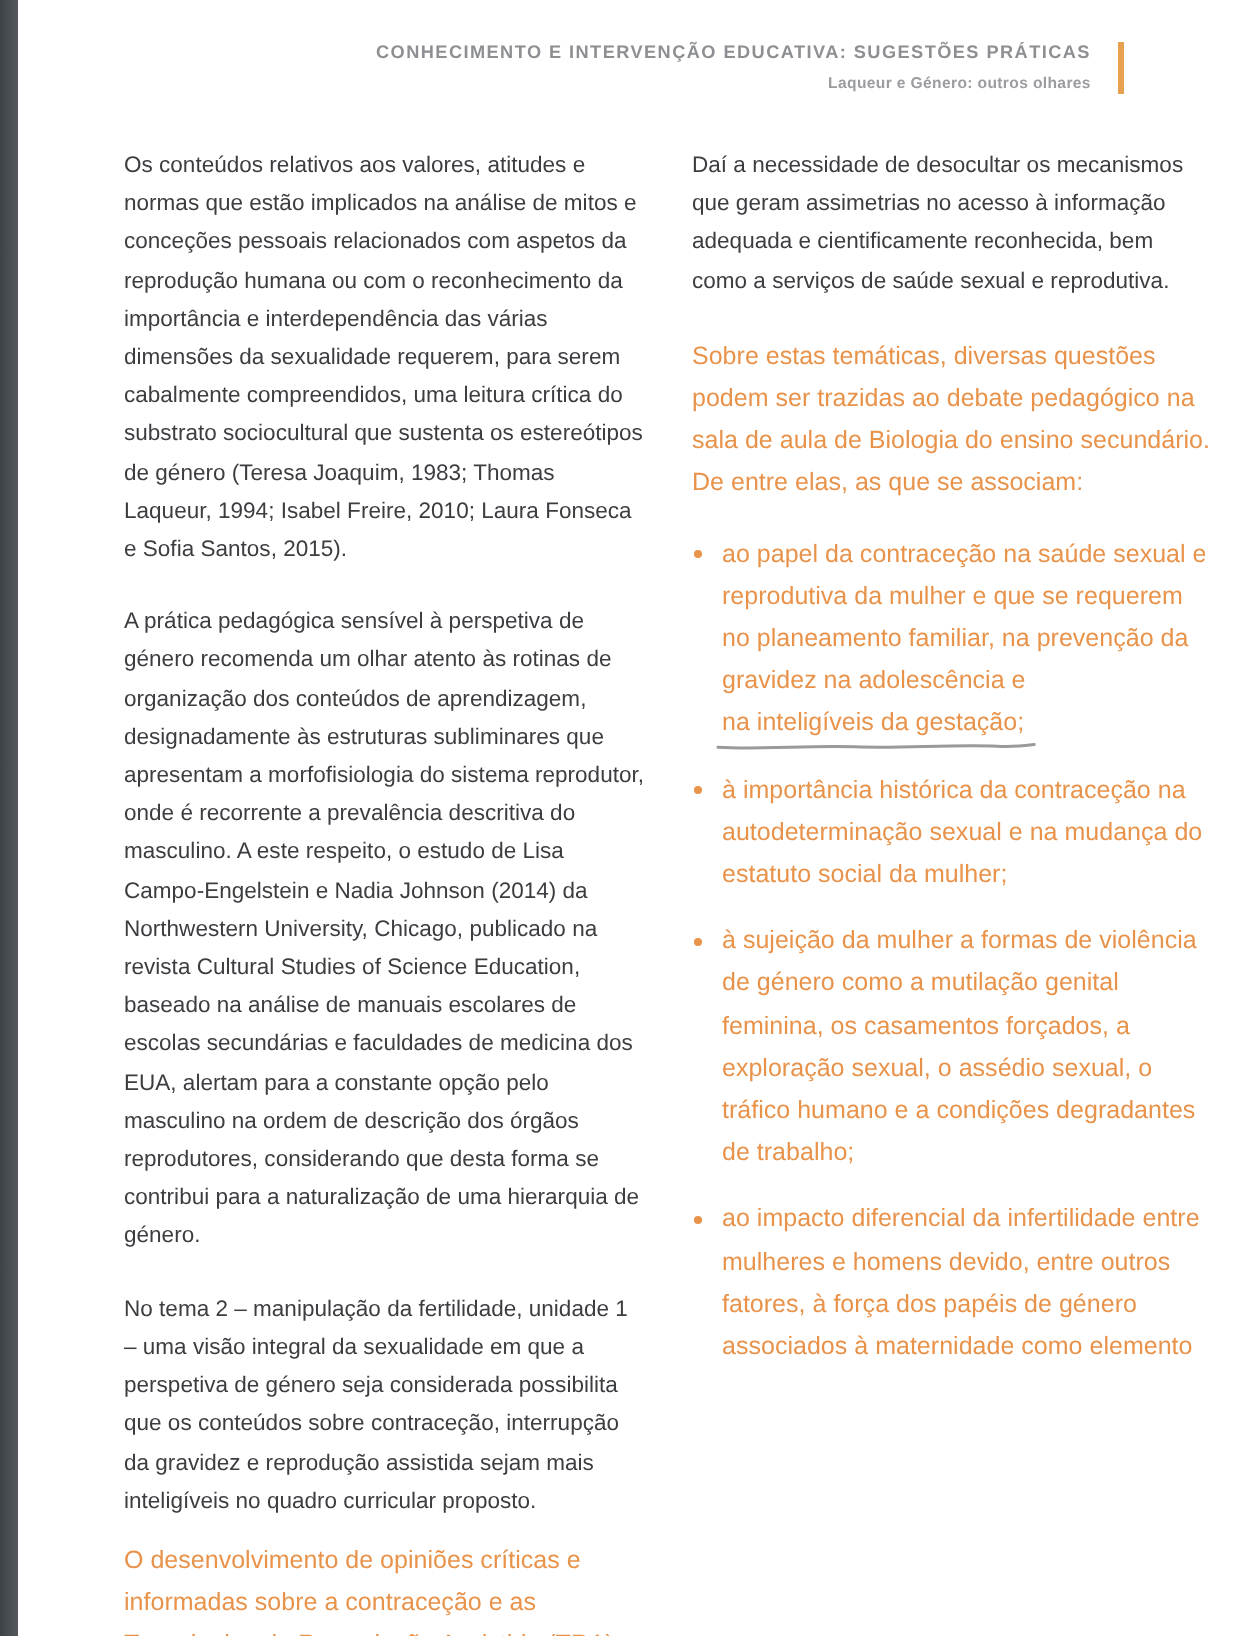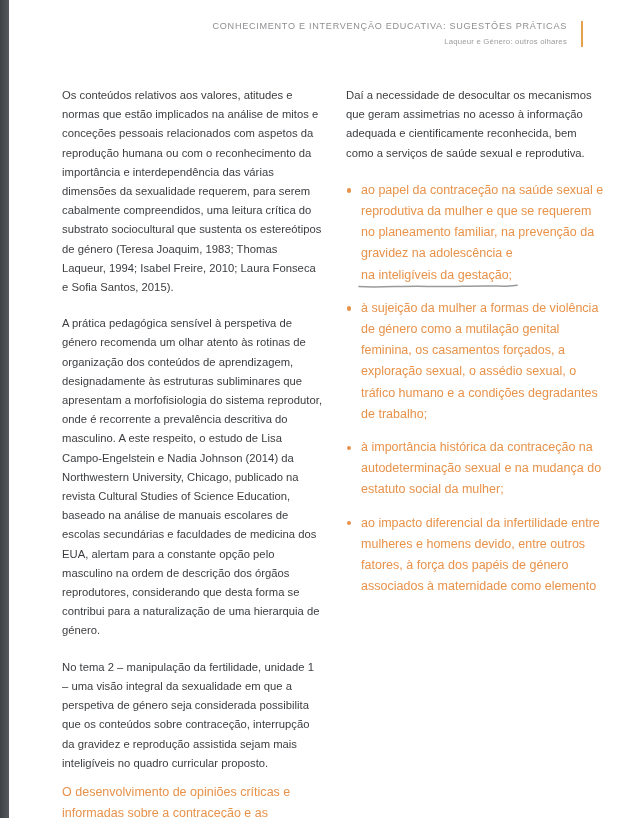--- a/index.html
+++ b/index.html
@@ -34,21 +34,22 @@
   #running-head {
     position: absolute;
     right: 18px;
     top: 20px;
     width: 420px;
     text-align: right;
   }
   #running-head .rh-inner {
     display: flex;
     align-items: flex-start;
-    justify-content: center;
+    justify-content: flex-start;
+    font-weight: bold;
   }
   #running-head .rh-texts {
     text-align: right;
   }
   .rh-title {
     font-size: 9.1px;
     letter-spacing: 0.72px;
     color: #8d8f92;
     line-height: 13px;
     white-space: nowrap;
@@ -75,21 +76,21 @@
     left: 53px;
     top: 74px;
     width: 545px;
     display: flex;
     gap: 23px;
   }
   .column {
     width: 261px;
   }
   p.body-par {
-    margin: 12px 0 17px 0;
+    margin: 0 0 17px 0;
     font-size: 11.25px;
     line-height: 19.2px;
     color: #3b3d40;
     letter-spacing: 0.01px;
   }
   p.body-par.last {
     margin-bottom: 9px;
   }
   .ital {
   }
@@ -164,34 +165,35 @@
 
     <div class="column">
       <p class="body-par">Os conteúdos relativos aos valores, atitudes e normas que estão implicados na análise de mitos e conceções pessoais relacionados com aspetos da reprodução humana ou com o reconhecimento da importância e interdependência das várias dimensões da sexualidade requerem, para serem cabalmente compreendidos, uma leitura crítica do substrato sociocultural que sustenta os estereótipos de género (Teresa Joaquim, 1983; Thomas Laqueur, 1994; Isabel Freire, 2010; Laura Fonseca e Sofia Santos, 2015).</p>
       <p class="body-par"><span>A prática pedagógica sensível à perspetiva de género recomenda um olhar atento às rotinas de organização dos conteúdos de aprendizagem, designadamente às estruturas subliminares que apresentam a morfofisiologia do sistema reprodutor, onde é recorrente a prevalência descritiva do masculino. A este respeito, o estudo de Lisa Campo-Engelstein e Nadia Johnson (2014) da Northwestern University, Chicago, publicado na revista </span><span class="ital">Cultural Studies of Science Education</span><span>, baseado na análise de manuais escolares de escolas secundárias e faculdades de medicina dos EUA, alertam para a constante opção pelo masculino na ordem de descrição dos órgãos reprodutores, considerando que desta forma se contribui para a naturalização de uma hierarquia de género.</span></p>
       <p class="body-par last">No tema 2 – manipulação da fertilidade, unidade 1 – uma visão integral da sexualidade em que a perspetiva de género seja considerada possibilita que os conteúdos sobre contraceção, interrupção da gravidez e reprodução assistida sejam mais inteligíveis no quadro curricular proposto.</p>
       <p class="accent-par">O desenvolvimento de opiniões críticas e informadas sobre a contraceção e as Tecnologias de Reprodução Assistida (TRA) requer a reflexão sobre as suas implicações</p>
     </div>
 
     <div class="column">
       <p class="body-par">Daí a necessidade de desocultar os mecanismos que geram assimetrias no acesso à informação adequada e cientificamente reconhecida, bem como a serviços de saúde sexual e reprodutiva.</p>
+      <p class="accent-par">Sobre estas temáticas, diversas questões podem ser trazidas ao debate pedagógico na sala de aula de Biologia do ensino secundário. De entre elas, as que se associam:</p>
 
       <ul class="accent-list">
         <li>
           <span class="bullet-dot"></span><span>ao papel da contraceção na saúde sexual e reprodutiva da mulher e que se requerem no planeamento familiar, na prevenção da gravidez na adolescência e </span><span class="annot-wrap"><span>na inteligíveis da gestação;</span><span class="annot-underline">
                 <svg viewBox="0 0 180 6" preserveAspectRatio="none">
                   <path d="M1,3.6 C25,4.9 52,2.6 78,3.4 C104,4.3 131,2.2 158,3.1 C166,3.4 173,3.0 179,2.2" fill="none" stroke="#9a9a9a" stroke-width="1.5" stroke-linecap="round"></path>
                 </svg>
               </span></span>
         </li>
         <li>
+          <span class="bullet-dot"></span><span>à importância histórica da contraceção na autodeterminação sexual e na mudança do estatuto social da mulher;</span>
+        </li>
+        <li>
           <span class="bullet-dot"></span><span>à sujeição da mulher a formas de violência de género como a mutilação genital feminina, os casamentos forçados, a exploração sexual, o assédio sexual, o tráfico humano e a condições degradantes de trabalho;</span>
-        </li>
-        <li>
-          <span class="bullet-dot"></span><span>à importância histórica da contraceção na autodeterminação sexual e na mudança do estatuto social da mulher;</span>
         </li>
         <li>
           <span class="bullet-dot"></span><span>ao impacto diferencial da infertilidade entre mulheres e homens devido, entre outros fatores, à força dos papéis de género associados à maternidade como elemento</span>
         </li>
       </ul>
     </div>
 
   </div>
 </div>
 

